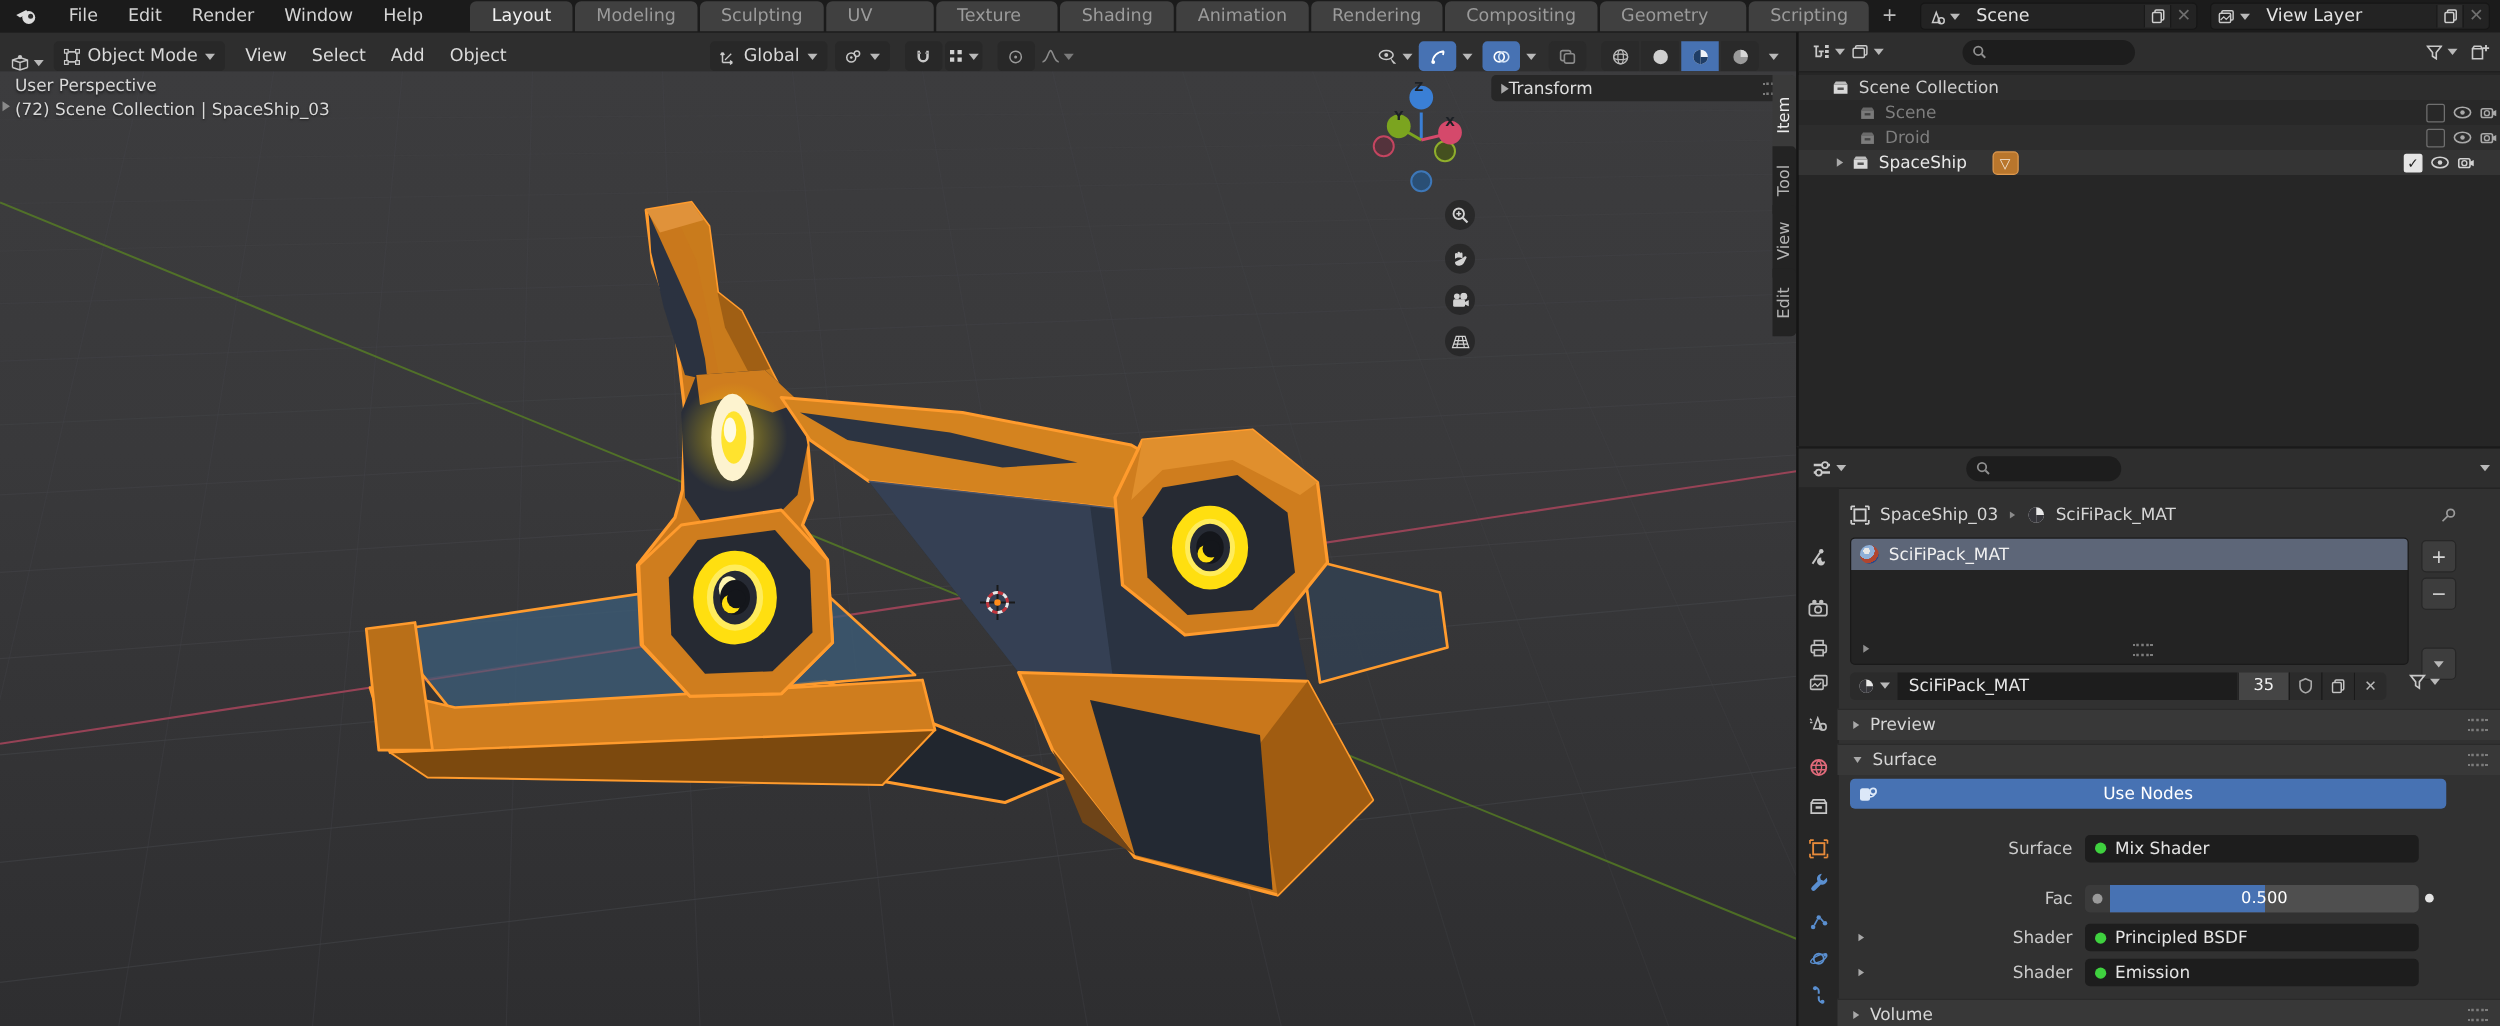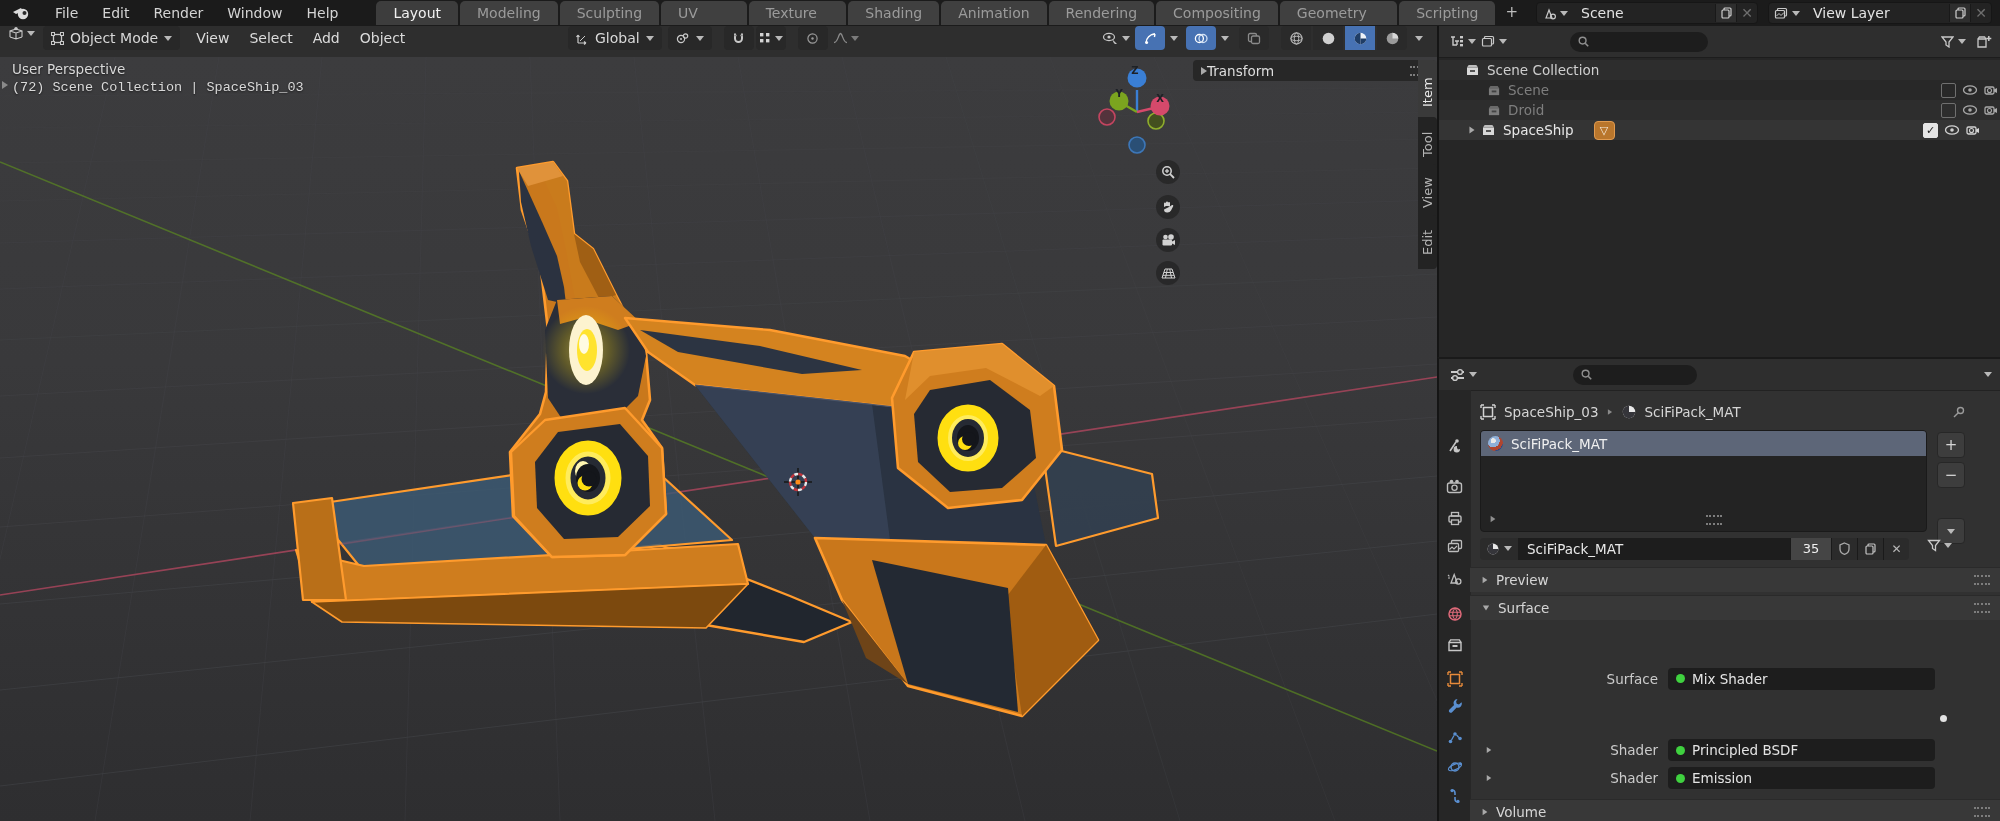--- a/index.html
+++ b/index.html
@@ -16,21 +16,21 @@
   .id-selector .lbl{padding:0 8px;color:#e3e3e3;min-width:86px;}
   .mini-btn{width:20px;height:18px;display:flex;align-items:center;justify-content:center;background:#2e2e2e;border-left:1px solid #191919;}
   .mini-btn.dim{color:#6f6f6f;background:transparent;}
   
   .cdn{width:0;height:0;border-left:4px solid transparent;border-right:4px solid transparent;border-top:5px solid #b9b9b9;display:inline-block;}
   .tri-r{width:0;height:0;border-top:4.5px solid transparent;border-bottom:4.5px solid transparent;border-left:6px solid #a9a9a9;display:inline-block;}
   .tri-d{width:0;height:0;border-left:4.5px solid transparent;border-right:4.5px solid transparent;border-top:6px solid #a9a9a9;display:inline-block;}
   .grip{width:16px;height:6px;border-top:2px dotted #7d7d7d;border-bottom:2px dotted #7d7d7d;}
   
   #viewport{position:absolute;left:0;top:26px;width:1437px;height:795px;}
-  #vp-header{position:relative;height:31px;background:#2e2e2e;border-bottom:1px solid #232323;display:flex;align-items:flex-start;padding-left:8px;}
+  #vp-header{position:relative;height:31px;background:#2e2e2e;border-bottom:1px solid #232323;display:flex;align-items:flex-end;padding-left:8px;}
   .hdr-field{display:flex;align-items:center;gap:6px;background:#282828;border-radius:4px;height:24px;padding:0 8px;margin-right:6px;}
   .hdr-menu{padding:0 10px;height:24px;line-height:24px;color:#dcdcdc;}
   .hdr-group{display:flex;align-items:center;gap:2px;}
   .tglbtn{height:24px;min-width:24px;display:flex;align-items:center;justify-content:center;background:#282828;border-radius:4px;padding:0 3px;}
   .tglbtn.on{background:#4772b3;}
   .tglbtn.seg{border-radius:0;}
   #vp-canvas{position:absolute;left:0;top:31px;width:1437px;height:764px;background:linear-gradient(#3c3c3e 0%,#39393b 40%,#2e2e30 100%);overflow:hidden;}
   .overlay-text{position:absolute;color:#d9d9d9;text-shadow:0 1px 2px rgba(0,0,0,.55);font-size:13.5px;}
   
   #n-panel{position:absolute;left:1193px;top:3px;width:225px;height:21px;background:rgba(38,38,38,.95);border-radius:4px 0 0 4px;display:flex;align-items:center;padding:0 8px;gap:0;}
@@ -375,21 +375,21 @@
           <line x1="798" y1="468" x2="798" y2="496" stroke="#1a1a1a" stroke-width="1.6"></line>
           <line x1="784" y1="482" x2="812" y2="482" stroke="#1a1a1a" stroke-width="1.6"></line>
           <circle cx="798" cy="482" r="8" fill="none" stroke="#e8e8e8" stroke-width="2.4" stroke-dasharray="4.2 4.2"></circle>
           <circle cx="798" cy="482" r="8" fill="none" stroke="#c2343c" stroke-width="2.4" stroke-dasharray="4.2 4.2" stroke-dashoffset="4.2"></circle>
           <circle cx="798" cy="482" r="2.6" fill="#ff8c1a"></circle>
         </g>
       </svg>
 
       <span class="tri-r" style="position:absolute;left:2px;top:24px;border-left-color:#8a8a8a;"></span>
       <div class="overlay-text" style="left:12px;top:4px;">User Perspective</div>
-      <div class="overlay-text" style="left:12px;top:23px;font-family:Liberation Mono, monospace;">(72) Scene Collection | SpaceShip_03</div>
+      <div class="overlay-text" style="left:12px;top:23px;">(72) Scene Collection | SpaceShip_03</div>
 
       <div id="n-panel">
         <span class="tri-r"></span>
         <span style="font-size:13.5px;color:#dedede;">Transform</span>
         <span class="grip" style="margin-left:auto;"></span>
       </div>
       <div class="side-tab active" style="top:3px;height:52px;">Item</div>
       <div class="side-tab" style="top:60px;height:42px;">Tool</div>
       <div class="side-tab" style="top:107px;height:46px;">View</div>
       <div class="side-tab" style="top:158px;height:42px;">Edit</div>
@@ -731,29 +731,47 @@
       <span class="tri-r" style="transform:scale(.8);"></span>
       <span>Preview</span>
       <span class="grip"></span>
     </div>
     <div class="panel-hdr" style="top:236px;">
       <span class="tri-d" style="transform:scale(.8);"></span>
       <span>Surface</span>
       <span class="grip"></span>
     </div>
 
+    <div class="use-nodes" style="left:41px;right:45px;top:264px;">
+      <svg width="16" height="13" viewBox="0 0 16 13" style="position:absolute;left:7px;">
+          <rect x="1" y="1.5" width="8" height="10" rx="2" fill="#dce8f8"></rect>
+          <circle cx="11.5" cy="4" r="2.4" fill="none" stroke="#dce8f8" stroke-width="1.4"></circle>
+          <path d="M9,8.5 a4,4 0 0 0 4,-3" fill="none" stroke="#dce8f8" stroke-width="1.3"></path>
+        </svg>
+      <span>Use Nodes</span>
+    </div>
 
     <div class="prow" style="left:41px;top:308px;right:67px;height:23px;">
       <span class="plabel">Surface</span>
       <span class="dd-field">
         <span class="gdot"></span>
         <span>Mix Shader</span>
       </span>
     </div>
 
+    <div class="prow" style="left:41px;top:348px;right:67px;height:23px;">
+      <span class="plabel">Fac</span>
+      <span style="width:20px;height:22px;background:#3b3b3b;border-radius:4px 0 0 4px;display:flex;align-items:center;justify-content:center;">
+          <span style="width:8px;height:8px;border-radius:50%;background:#9a9a9a;"></span>
+        </span>
+      <span class="slider">
+        <span class="fill" style="width: 50%;"></span>
+        <span class="val">0.500</span>
+      </span>
+    </div>
     <span class="abs" style="left:501px;top:356px;width:7px;height:7px;border-radius:50%;background:#e3e3e3;"></span>
 
     <div class="prow" style="left:41px;top:380px;right:67px;height:22px;">
       <span class="tri-r" style="position:absolute;left:6px;transform:scale(.75);"></span>
       <span class="plabel">Shader</span>
       <span class="dd-field">
         <span class="gdot"></span>
         <span>Principled BSDF</span>
       </span>
     </div>

